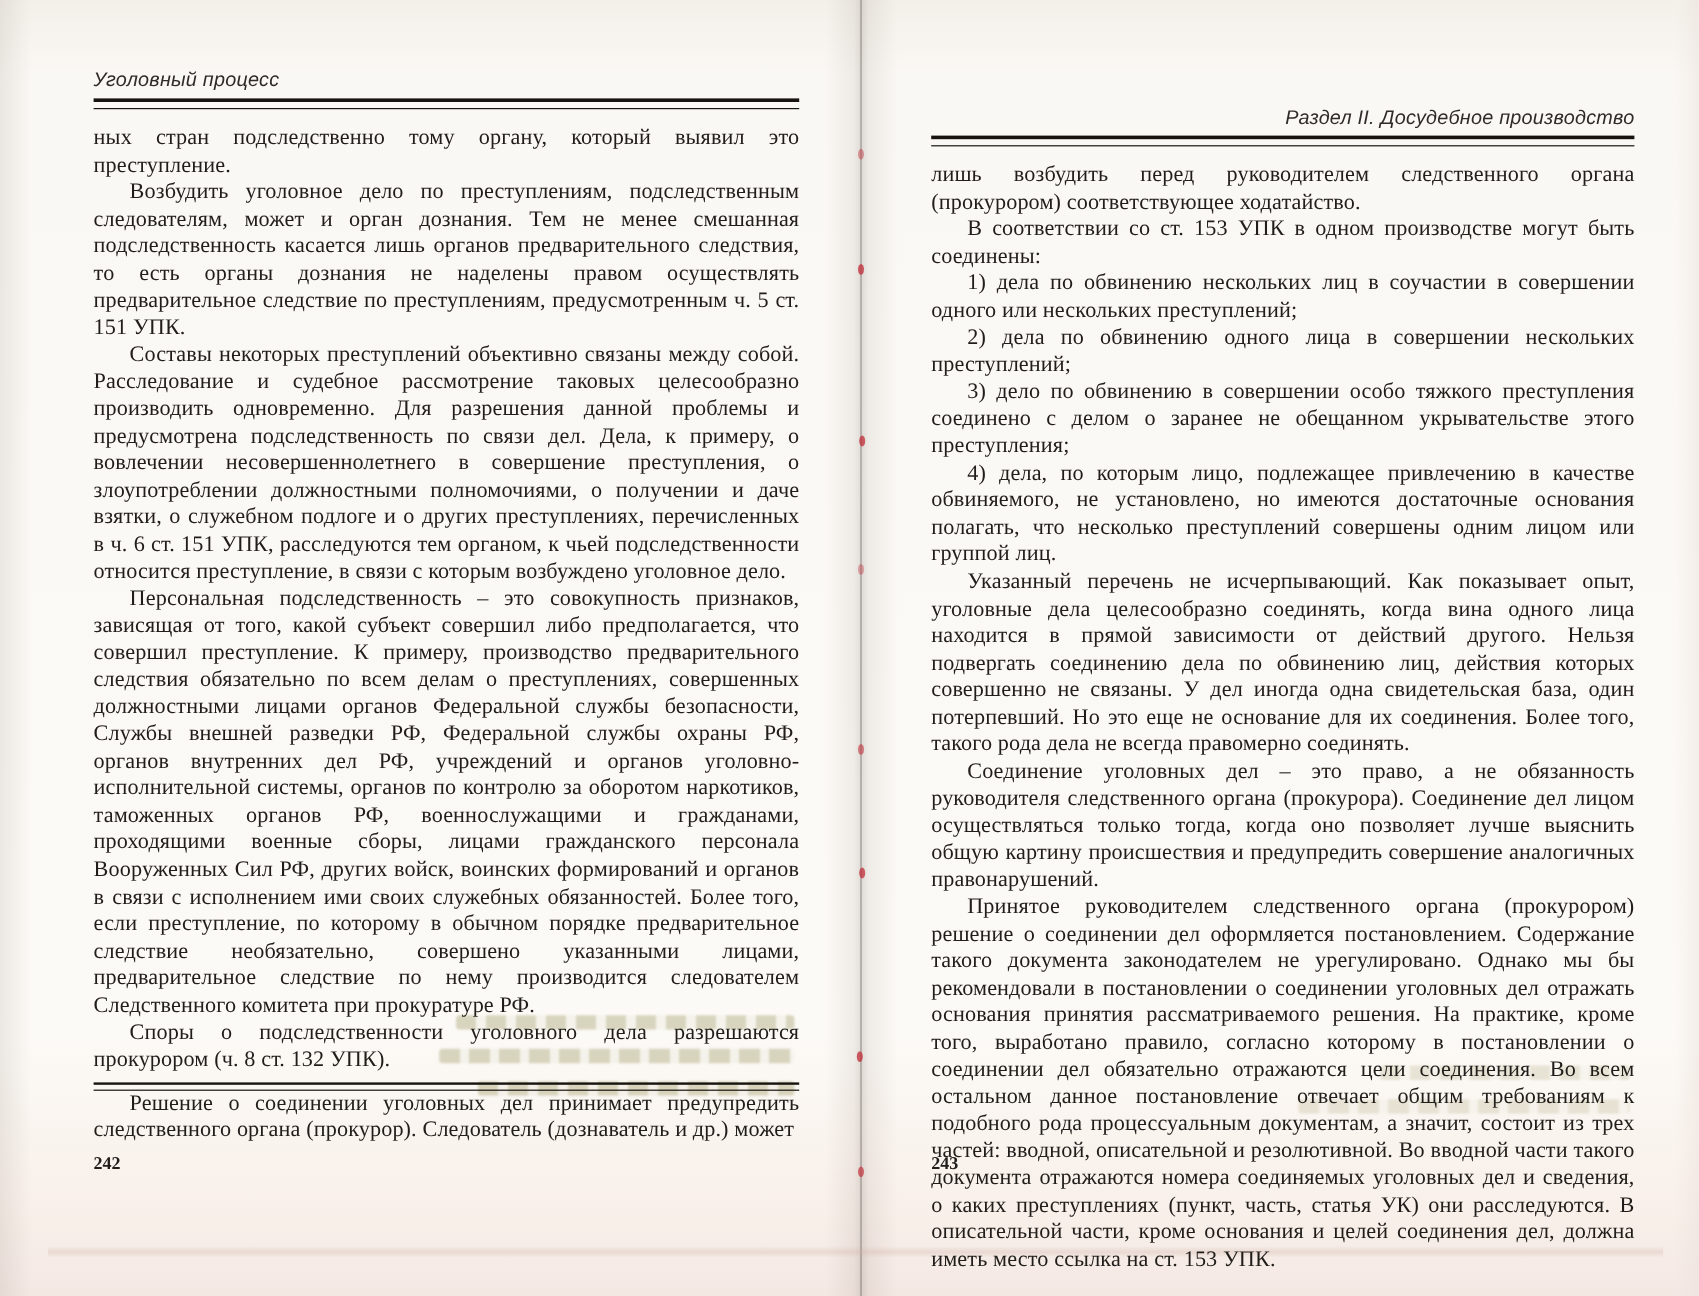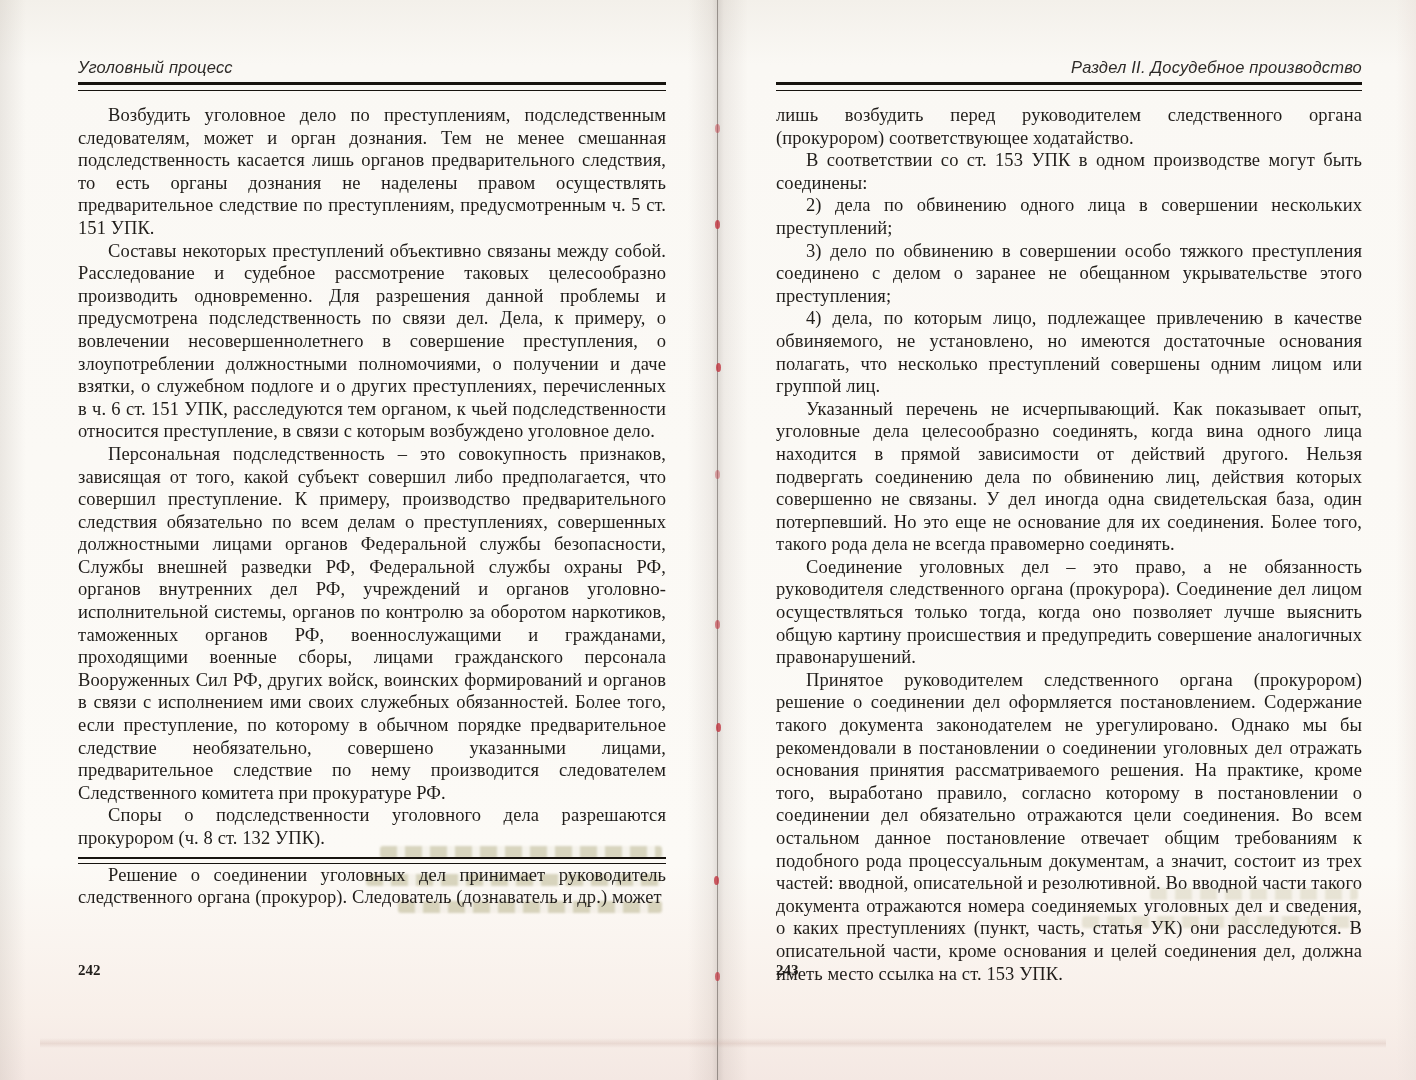--- a/index.html
+++ b/index.html
@@ -26,21 +26,21 @@
   .ghost{position:absolute;height:12px;border-radius:3px;filter:blur(1.1px);pointer-events:none;
     background:repeating-linear-gradient(90deg,rgba(148,142,84,0.34) 0 17px,rgba(148,142,84,0.06) 17px 25px);}
   .ghost.faint{opacity:0.55;}
 
   
   .col{position:absolute;top:58px;width:588px;}
   #col-left{left:78px;}
   #col-right{left:776px;width:586px;}
   .running-head{font-family:"Liberation Sans", sans-serif;font-style:italic;
     font-size:16.5px;color:#2e2b28;letter-spacing:0.2px;}
-  #col-right .running-head{text-align:right;}
+  #col-right .running-head{text-align:right;margin-top:31px;}
   .double-rule{height:5px;border-top:3px solid #17140f;border-bottom:1.5px solid #17140f;margin-top:5px;}
   .bodytext{margin-top:13px;font-size:18.5px;line-height:22.6px;text-align:justify;
     letter-spacing:0.1px;hyphens:auto;-webkit-hyphens:auto;}
   .bodytext p{margin:0;text-indent:30px;}
   .bodytext p.cont{text-indent:0;}
   .section-heading{font-family:"Liberation Sans", sans-serif;font-weight:bold;
     font-size:21px;color:#14110d;margin-top:24px;letter-spacing:0.2px;}
   .section-rule{height:4px;border-top:2px solid #17140f;border-bottom:1px solid #17140f;margin-top:7px;}
   .after-heading{margin-top:11px;}
   .page-number{position:absolute;top:962px;font-weight:bold;font-size:15px;color:#201d1a;}
@@ -70,36 +70,38 @@
   <div class="ghost" style="left:380px;top:846px;width:282px;"></div>
   <div class="ghost" style="left:366px;top:874px;width:296px;"></div>
   <div class="ghost" style="left:398px;top:901px;width:264px;"></div>
   <div class="ghost faint" style="left:1150px;top:888px;width:208px;"></div>
   <div class="ghost faint" style="left:1082px;top:916px;width:276px;"></div>
 
   <div class="col" id="col-left">
     <div class="running-head">Уголовный процесс</div>
     <div class="double-rule"></div>
     <div class="bodytext">
+      <p class="cont">ных стран подследственно тому органу, который выявил это преступление.</p>
       <p>Возбудить уголовное дело по преступлениям, подследственным следователям, может и орган дознания. Тем не менее смешанная подследственность касается лишь органов предварительного следствия, то есть органы дознания не наделены правом осуществлять предварительное следствие по преступлениям, предусмотренным ч. 5 ст. 151 УПК.</p>
       <p>Составы некоторых преступлений объективно связаны между собой. Расследование и судебное рассмотрение таковых целесообразно производить одновременно. Для разрешения данной проблемы и предусмотрена подследственность по связи дел. Дела, к примеру, о вовлечении несовершеннолетнего в совершение преступления, о злоупотреблении должностными полномочиями, о получении и даче взятки, о служебном подлоге и о других преступлениях, перечисленных в ч. 6 ст. 151 УПК, расследуются тем органом, к чьей подследственности относится преступление, в связи с которым возбуждено уголовное дело.</p>
       <p>Персональная подследственность – это совокупность признаков, зависящая от того, какой субъект совершил либо предполагается, что совершил преступление. К примеру, производство предварительного следствия обязательно по всем делам о преступлениях, совершенных должностными лицами органов Федеральной службы безопасности, Службы внешней разведки РФ, Федеральной службы охраны РФ, органов внутренних дел РФ, учреждений и органов уголовно-исполнительной системы, органов по контролю за оборотом наркотиков, таможенных органов РФ, военнослужащими и гражданами, проходящими военные сборы, лицами гражданского персонала Вооруженных Сил РФ, других войск, воинских формирований и органов в связи с исполнением ими своих служебных обязанностей. Более того, если преступление, по которому в обычном порядке предварительное следствие необязательно, совершено указанными лицами, предварительное следствие по нему производится следователем Следственного комитета при прокуратуре РФ.</p>
       <p>Споры о подследственности уголовного дела разрешаются прокурором (ч. 8 ст. 132 УПК).</p>
       <div class="section-rule"></div>
-      <p class="after-heading">Решение о соединении уголовных дел принимает руководитель следственного органа (прокурор). Следователь (дознаватель и др.) может</p>
+      <p class="after-heading">Решение о соединении уголовных дел принимает предупредить следственного органа (прокурор). Следователь (дознаватель и др.) может</p>
     </div>
   </div>
   <div class="page-number" id="pn-left">242</div>
 
   <div class="col" id="col-right">
     <div class="running-head">Раздел II. Досудебное производство</div>
     <div class="double-rule"></div>
     <div class="bodytext">
       <p class="cont">лишь возбудить перед руководителем следственного органа (прокурором) соответствующее ходатайство.</p>
       <p>В соответствии со ст. 153 УПК в одном производстве могут быть соединены:</p>
+      <p>1) дела по обвинению нескольких лиц в соучастии в совершении одного или нескольких преступлений;</p>
       <p>2) дела по обвинению одного лица в совершении нескольких преступлений;</p>
       <p>3) дело по обвинению в совершении особо тяжкого преступления соединено с делом о заранее не обещанном укрывательстве этого преступления;</p>
       <p>4) дела, по которым лицо, подлежащее привлечению в качестве обвиняемого, не установлено, но имеются достаточные основания полагать, что несколько преступлений совершены одним лицом или группой лиц.</p>
       <p>Указанный перечень не исчерпывающий. Как показывает опыт, уголовные дела целесообразно соединять, когда вина одного лица находится в прямой зависимости от действий другого. Нельзя подвергать соединению дела по обвинению лиц, действия которых совершенно не связаны. У дел иногда одна свидетельская база, один потерпевший. Но это еще не основание для их соединения. Более того, такого рода дела не всегда правомерно соединять.</p>
       <p>Соединение уголовных дел – это право, а не обязанность руководителя следственного органа (прокурора). Соединение дел лицом осуществляться только тогда, когда оно позволяет лучше выяснить общую картину происшествия и предупредить совершение аналогичных правонарушений.</p>
       <p>Принятое руководителем следственного органа (прокурором) решение о соединении дел оформляется постановлением. Содержание такого документа законодателем не урегулировано. Однако мы бы рекомендовали в постановлении о соединении уголовных дел отражать основания принятия рассматриваемого решения. На практике, кроме того, выработано правило, согласно которому в постановлении о соединении дел обязательно отражаются цели соединения. Во всем остальном данное постановление отвечает общим требованиям к подобного рода процессуальным документам, а значит, состоит из трех частей: вводной, описательной и резолютивной. Во вводной части такого документа отражаются номера соединяемых уголовных дел и сведения, о каких преступлениях (пункт, часть, статья УК) они расследуются. В описательной части, кроме основания и целей соединения дел, должна иметь место ссылка на ст. 153 УПК.</p>
     </div>
   </div>
   <div class="page-number" id="pn-right">243</div>
 

